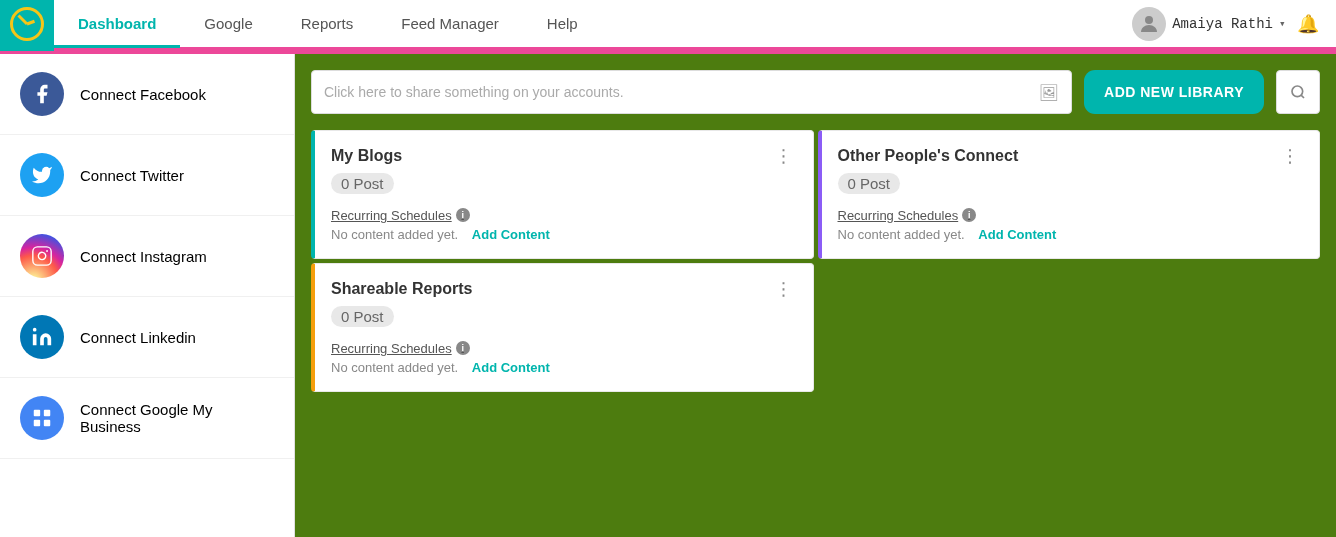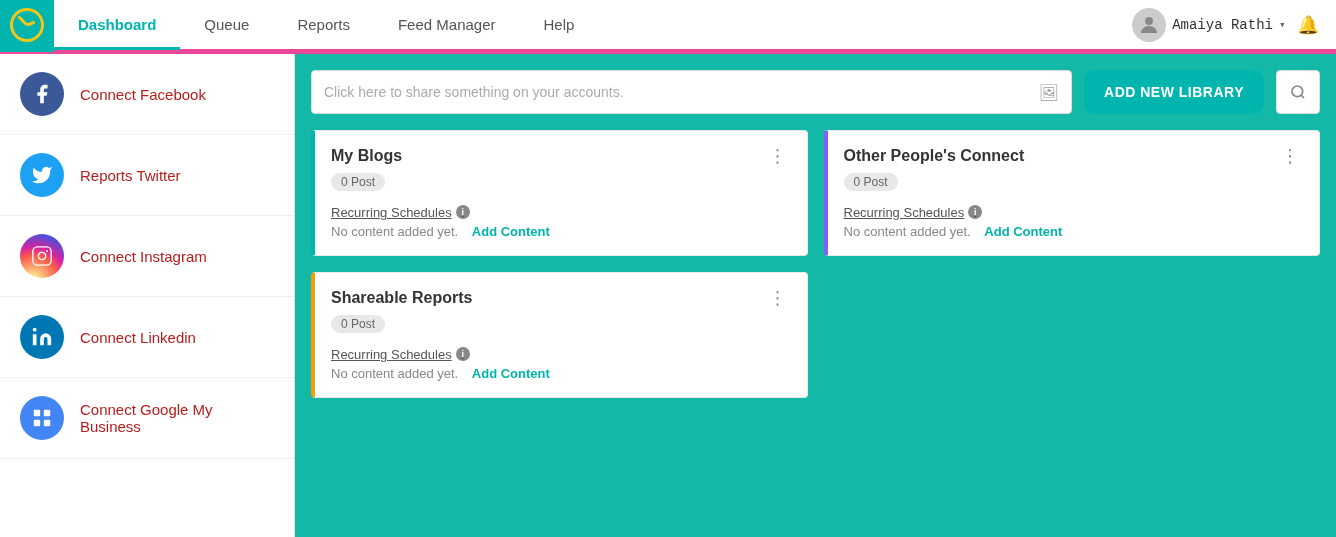--- a/index.html
+++ b/index.html
@@ -4,21 +4,21 @@
   <style>
     * { box-sizing: border-box; margin: 0; padding: 0; }
     body { font-family: 'Segoe UI', Arial, sans-serif; background: #f5f6fa; font-size: 14px; }
 
     
     .top-nav {
       display: flex;
       align-items: center;
       background: #fff;
       height: 54px;
-      border-bottom: 5px solid #ec4899;
+      border-bottom: 7px solid #ec4899;
       padding: 0 0 0 0;
     }
     .logo-area {
       width: 54px;
       height: 54px;
       background: #00b5ad;
       display: flex; align-items: center; justify-content: center;
       flex-shrink: 0;
     }
     .logo-icon {
@@ -123,28 +123,28 @@
       flex-shrink: 0;
       font-size: 20px;
       color: #fff;
       font-weight: bold;
     }
     .icon-facebook { background: #3b5998; }
     .icon-twitter { background: #1da1f2; }
     .icon-instagram { background: radial-gradient(circle at 30% 107%, #fdf497 0%, #fdf497 5%, #fd5949 45%, #d6249f 60%, #285AEB 90%); }
     .icon-linkedin { background: #0077b5; }
     .icon-google { background: #4285f4; }
-    .sidebar-label { font-size: 15px; color: #b91c1c; font-weight: 500; }
+    .sidebar-label { font-size: 15px; color: #000000; font-weight: 500; }
 
     
     .main-content {
       flex: 1;
       padding: 16px;
       overflow-y: auto;
-      background: #14b8a6;
+      background: #4d7c0f;
     }
 
     
     .share-bar {
       display: flex;
       align-items: center;
       gap: 12px;
       margin-bottom: 16px;
     }
     .share-input {
@@ -184,21 +184,21 @@
       display: flex; align-items: center; justify-content: center;
       cursor: pointer;
       font-size: 16px;
       color: #888;
     }
 
     
     .cards-grid {
       display: grid;
       grid-template-columns: 1fr 1fr;
-      gap: 16px;
+      gap: 4px;
     }
 
     .feed-card {
       background: #fff;
       border-radius: 4px;
       border: 1px solid #e8e8e8;
       border-left: 4px solid transparent;
       padding: 16px;
       position: relative;
     }
@@ -223,21 +223,21 @@
       cursor: pointer;
       padding: 0 4px;
       line-height: 1;
     }
     .post-badge {
       display: inline-block;
       background: #e8e8e8;
       color: #666;
       border-radius: 12px;
       padding: 2px 10px;
-      font-size: 12px;
+      font-size: 15px;
       margin-bottom: 14px;
     }
     .recurring-label {
       display: flex; align-items: flex-start; gap: 4px;
       margin-bottom: 4px;
       font-size: 13px;
       color: #555;
       text-decoration: underline;
     }
     .info-icon {
@@ -261,21 +261,21 @@
   </style>
 </head>
 <body>
 
 <nav class="top-nav">
   <div class="logo-area">
     <div class="logo-icon"></div>
   </div>
   <div class="nav-items">
     <div class="nav-item active">Dashboard</div>
-    <div class="nav-item">Queue</div>
+    <div class="nav-item">Google</div>
     <div class="nav-item">Reports</div>
     <div class="nav-item">Feed Manager</div>
     <div class="nav-item">Help</div>
   </div>
   <div class="nav-right">
     <div class="user-area">
       <div class="avatar-circle">
         <svg viewBox="0 0 24 24" fill="#888">
           <circle cx="12" cy="8" r="4"></circle>
           <path d="M4 20c0-4 3.6-7 8-7s8 3 8 7"></path>
@@ -300,21 +300,21 @@
       </div>
       <span class="sidebar-label">Connect Facebook</span>
     </div>
 
     <div class="sidebar-item">
       <div class="social-icon icon-twitter">
         <svg viewBox="0 0 24 24" width="22" height="22" fill="white">
             <path d="M23 3a10.9 10.9 0 0 1-3.14 1.53 4.48 4.48 0 0 0-7.86 3v1A10.66 10.66 0 0 1 3 4s-4 9 5 13a11.64 11.64 0 0 1-7 2c9 5 20 0 20-11.5a4.5 4.5 0 0 0-.08-.83A7.72 7.72 0 0 0 23 3z"></path>
           </svg>
       </div>
-      <span class="sidebar-label">Reports Twitter</span>
+      <span class="sidebar-label">Connect Twitter</span>
     </div>
 
     <div class="sidebar-item">
       <div class="social-icon icon-instagram">
         <svg viewBox="0 0 24 24" width="22" height="22" fill="white">
             <rect x="2" y="2" width="20" height="20" rx="5" ry="5" stroke="white" stroke-width="1.5" fill="none"></rect>
             <path d="M16 11.37A4 4 0 1 1 12.63 8 4 4 0 0 1 16 11.37z" stroke="white" stroke-width="1.5" fill="none"></path>
             <line x1="17.5" y1="6.5" x2="17.51" y2="6.5" stroke="white" stroke-width="2" stroke-linecap="round"></line>
           </svg>
       </div>

